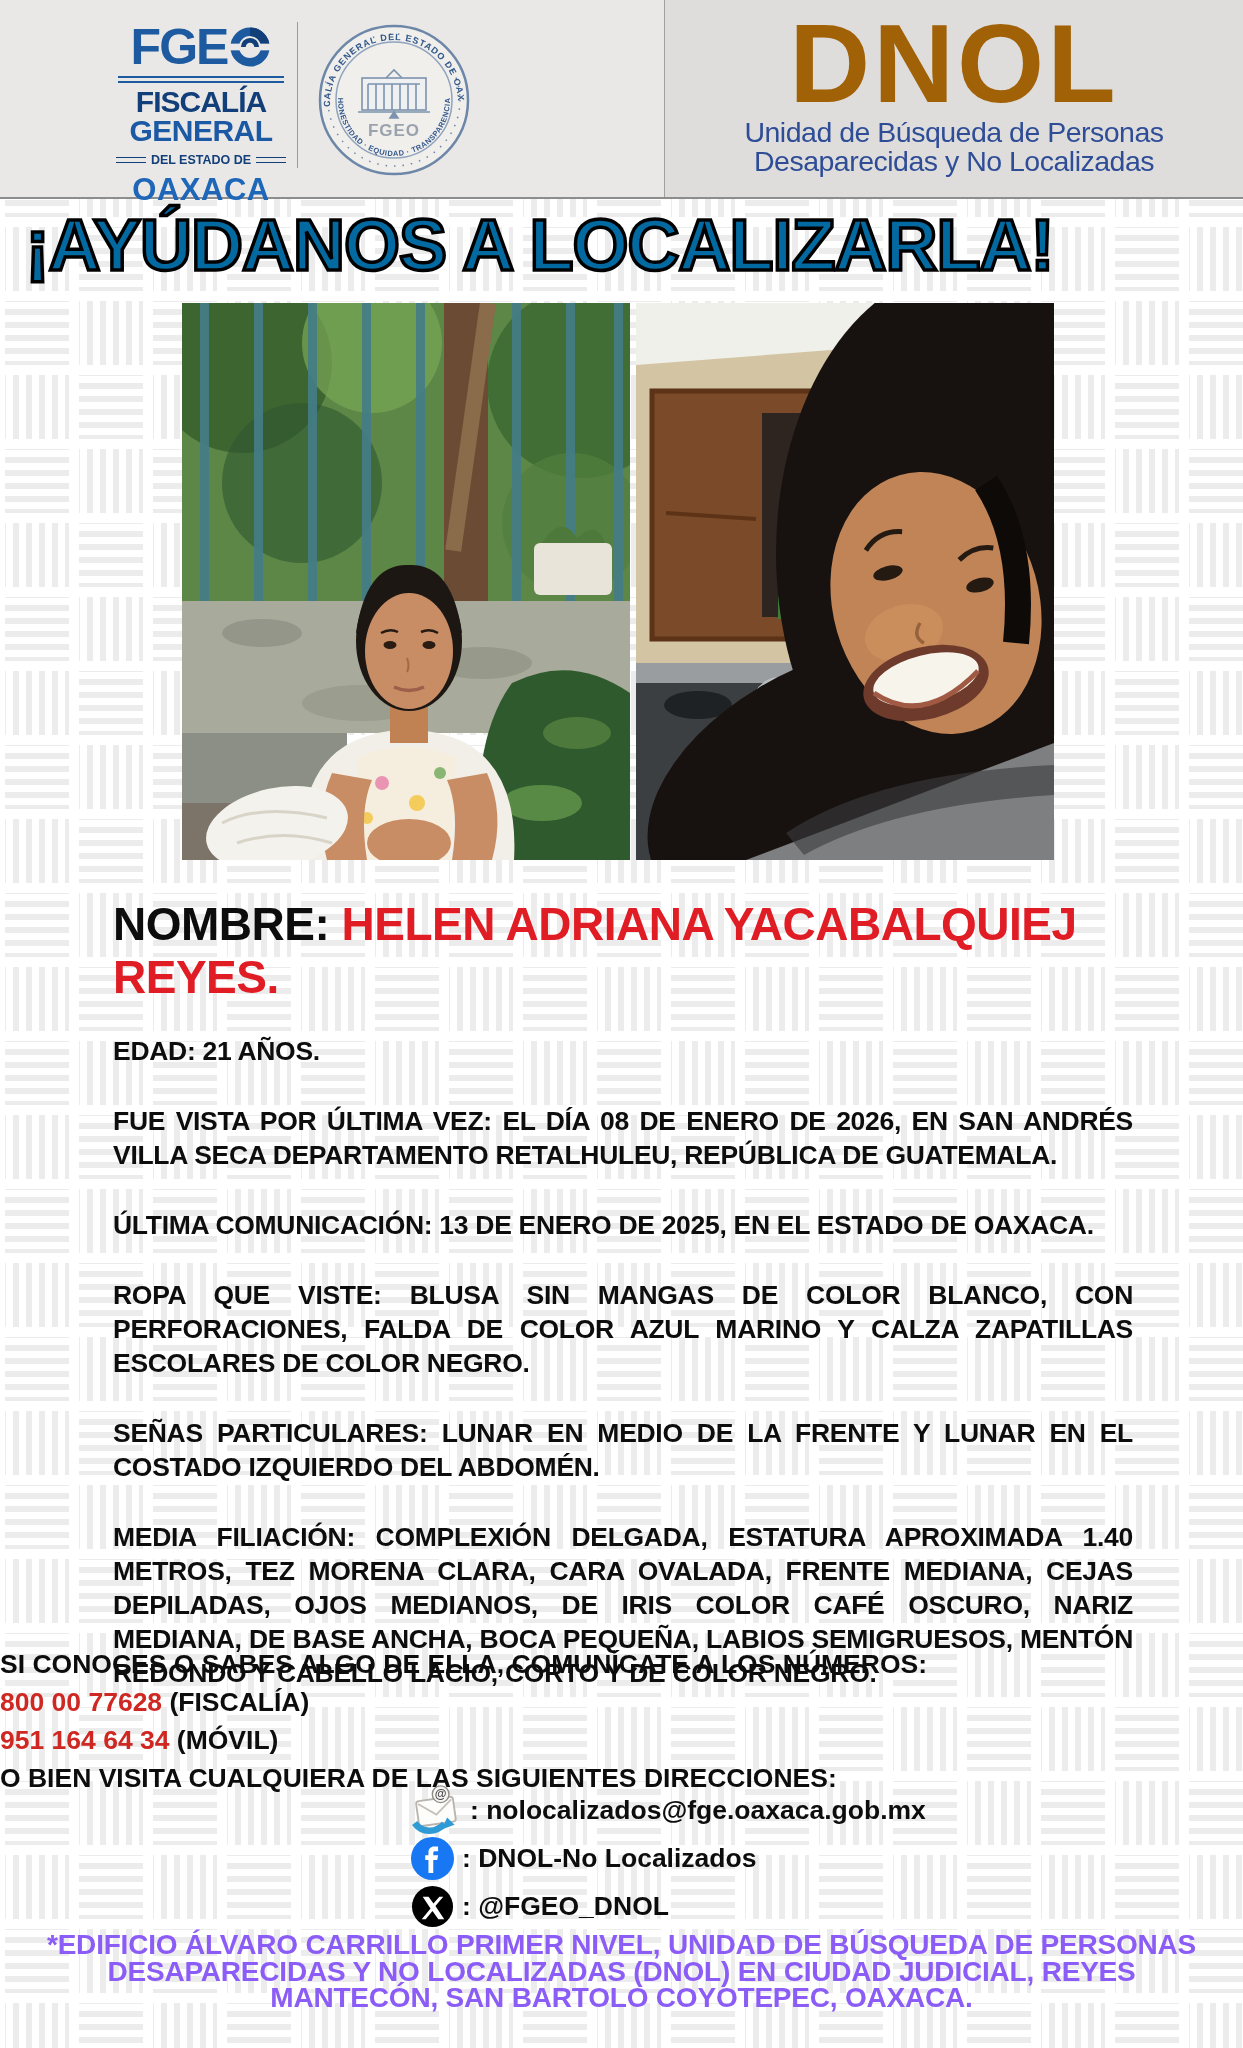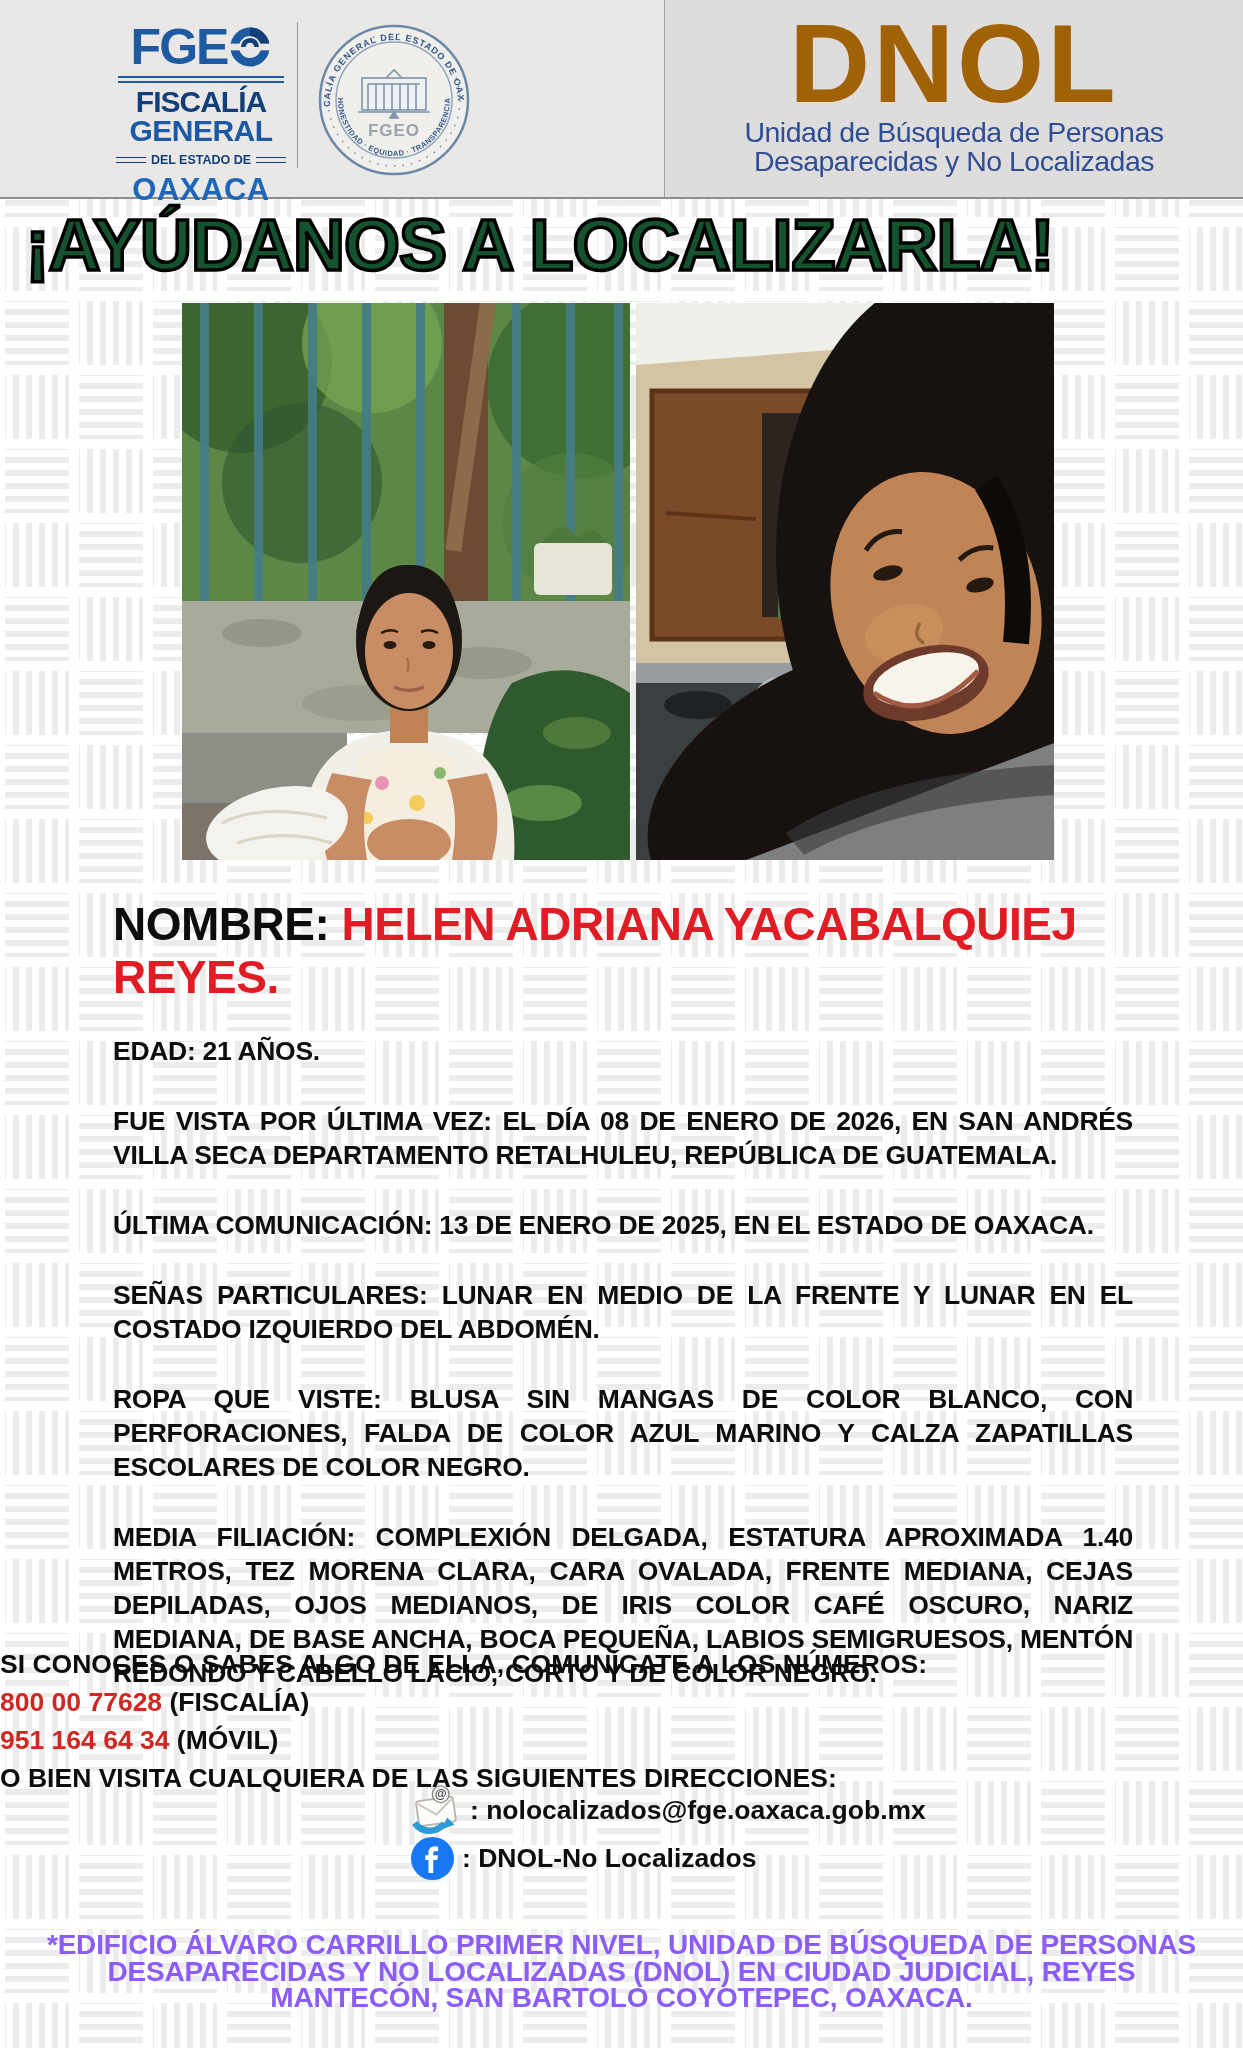--- a/index.html
+++ b/index.html
@@ -27,21 +27,21 @@
   .fgeo-sm{display:flex;align-items:center;gap:5px;margin:8px 4px;}
   .fgeo-sm .ln{flex:1;height:4px;border-top:1.5px solid #123f79;border-bottom:1.5px solid #123f79;}
   .fgeo-sm span{font-size:12.5px;font-weight:bold;letter-spacing:0;color:#123f79;white-space:nowrap;}
   .fgeo-l4{font-size:31px;font-weight:bold;letter-spacing:0.5px;line-height:30px;color:#1d66b8;}
   .hdr-divider{position:absolute;left:297px;top:22px;height:146px;width:0;border-left:1.5px solid #9a9a9a;}
   .dnol-big{margin-top:10px;font-size:112px;font-weight:bold;letter-spacing:3px;
             line-height:108px;color:#a16207;}
   .dnol-sub{font-size:28.5px;line-height:29px;color:#2f4d96;text-align:center;letter-spacing:-0.5px;}
   
   #headline{position:absolute;top:204px;left:0;width:1079px;text-align:center;
-            font-size:72px;font-weight:bold;letter-spacing:-1px;color:#14532d;
+            font-size:72px;font-weight:bold;letter-spacing:-1px;color:#0369a1;
             -webkit-text-stroke:3.5px #000;white-space:nowrap;}
   
   .photo{position:absolute;top:303px;height:557px;overflow:hidden;}
   #photo-left{left:182px;width:448px;}
   #photo-right{left:636px;width:418px;}
   
   #details{position:absolute;left:113px;top:898px;width:1020px;color:#0d0d0d;}
   .pname{font-size:46px;line-height:53px;font-weight:bold;letter-spacing:-0.5px;margin:0 0 30px;}
   .red{color:#e01c24;}
   .ptext{font-size:26.5px;line-height:34px;font-weight:bold;letter-spacing:-0.3px;
@@ -705,22 +705,22 @@
           <path d="M350 180 q40 60 30 160" stroke="#0d0a08" stroke-width="26" fill="none"></path>
         </g>
       </svg>
     </div>
 
     <div id="details">
       <p class="pname"><span>NOMBRE: </span><span class="red">HELEN ADRIANA YACABALQUIEJ REYES.</span></p>
       <p class="ptext">EDAD: 21 AÑOS.</p>
       <p class="ptext">FUE VISTA POR ÚLTIMA VEZ: EL DÍA 08 DE ENERO DE 2026, EN SAN ANDRÉS VILLA SECA DEPARTAMENTO RETALHULEU, REPÚBLICA DE GUATEMALA.</p>
       <p class="ptext">ÚLTIMA COMUNICACIÓN: 13 DE ENERO DE 2025, EN EL ESTADO DE OAXACA.</p>
+      <p class="ptext">ROPA QUE VISTE: BLUSA SIN MANGAS DE COLOR BLANCO, CON PERFORACIONES, FALDA DE COLOR AZUL MARINO Y CALZA ZAPATILLAS ESCOLARES DE COLOR NEGRO.</p>
       <p class="ptext">SEÑAS PARTICULARES: LUNAR EN MEDIO DE LA FRENTE Y LUNAR EN EL COSTADO IZQUIERDO DEL ABDOMÉN.</p>
-      <p class="ptext">ROPA QUE VISTE: BLUSA SIN MANGAS DE COLOR BLANCO, CON PERFORACIONES, FALDA DE COLOR AZUL MARINO Y CALZA ZAPATILLAS ESCOLARES DE COLOR NEGRO.</p>
       <p class="ptext">MEDIA FILIACIÓN:  COMPLEXIÓN DELGADA, ESTATURA APROXIMADA 1.40 METROS, TEZ MORENA CLARA, CARA OVALADA, FRENTE MEDIANA, CEJAS DEPILADAS, OJOS MEDIANOS, DE IRIS COLOR CAFÉ OSCURO, NARIZ MEDIANA, DE BASE ANCHA, BOCA PEQUEÑA, LABIOS SEMIGRUESOS, MENTÓN REDONDO Y CABELLO LACIO, CORTO Y DE COLOR NEGRO.</p>
     </div>
 
     <div id="contact">
       <div>SI CONOCES O SABES ALGO DE ELLA, COMUNÍCATE A LOS NÚMEROS:</div>
       <div><span class="phone-num">800 00 77628</span><span> (FISCALÍA)</span></div>
       <div><span class="phone-num">951 164 64 34</span><span> (MÓVIL)</span></div>
       <div>O BIEN VISITA CUALQUIERA DE LAS SIGUIENTES DIRECCIONES:</div>
     </div>
 
@@ -742,18 +742,27 @@
       </div>
       <div class="soc-row">
         <span class="soc-ic">
           <svg viewBox="0 0 46 46" width="45" height="45">
             <circle cx="23" cy="23" r="22" fill="#1877f2"></circle>
             <path d="M26 14 h4 v-6 h-5 c-4 0 -7 3 -7 7 v4 h-4 v6 h4 v16 h6 v-16 h5 l1 -6 h-6 v-3 c0 -1.2 0.8 -2 2 -2 z" fill="#ffffff" transform="scale(0.82) translate(5,5)"></path>
           </svg>
         </span>
         <span>: DNOL-No Localizados</span>
       </div>
+      <div class="soc-row">
+        <span class="soc-ic">
+          <svg viewBox="0 0 44 44" width="43" height="43">
+            <circle cx="22" cy="22" r="21" fill="#000000"></circle>
+            <path d="M12 12 h6 l5 7 l6 -7 h4 l-8 9.5 l9 13.5 h-6 l-6 -8.5 l-7 8.5 h-4 l9 -11 z" fill="#ffffff"></path>
+          </svg>
+        </span>
+        <span>: @FGEO_DNOL</span>
+      </div>
     </div>
 
     <div id="footer">*EDIFICIO ÁLVARO CARRILLO PRIMER NIVEL, UNIDAD DE BÚSQUEDA DE PERSONAS DESAPARECIDAS Y NO LOCALIZADAS (DNOL) EN CIUDAD JUDICIAL, REYES MANTECÓN, SAN BARTOLO COYOTEPEC, OAXACA.</div>
 
   </div>
 </div>
 
 </body></html>

